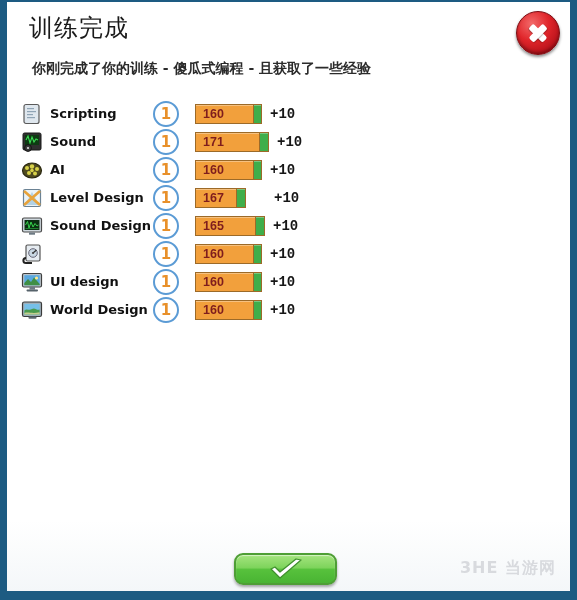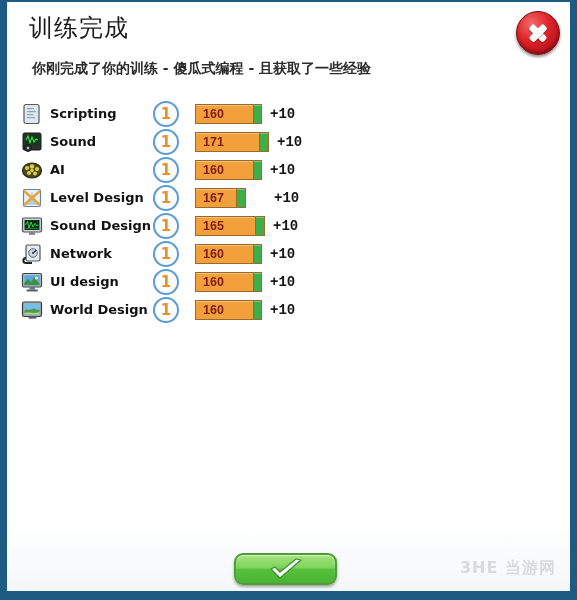--- a/index.html
+++ b/index.html
@@ -318,21 +318,20 @@
           <span class="xp-gain-label" style="left:266px">+10</span>
         </div>
         <div class="skill-row">
           <span class="skill-icon"><svg viewBox="0 0 25 25" width="25" height="25">
               <rect x="6" y="3" width="14" height="16" rx="1.5" fill="#e6ecf1" stroke="#555" stroke-width="1.2"></rect>
         <circle cx="13" cy="11" r="4.3" fill="#c9d8e3" stroke="#667"></circle>
         <path d="M13 11 L16.5 8" stroke="#333" stroke-width="1.3"></path>
         <circle cx="13" cy="11" r="1.1" fill="#444"></circle>
         <path d="M6 16 C2.5 16 2.5 21 6 21 L12 21" stroke="#222" stroke-width="2" fill="none"></path>
             </svg></span>
-          <span class="skill-name">Network</span>
           <span class="level-badge">1</span>
           <span class="xp-bar" style="width:67px">
             <span class="xp-value">160</span>
             <span class="xp-gain-seg" style="width:7px"></span>
           </span>
           <span class="xp-gain-label" style="left:263px">+10</span>
         </div>
         <div class="skill-row">
           <span class="skill-icon"><svg viewBox="0 0 25 25" width="25" height="25">
               <rect x="2.5" y="3.5" width="19" height="13.5" rx="1.5" fill="#b9c4cc" stroke="#3f3f3f" stroke-width="1.2"></rect>

